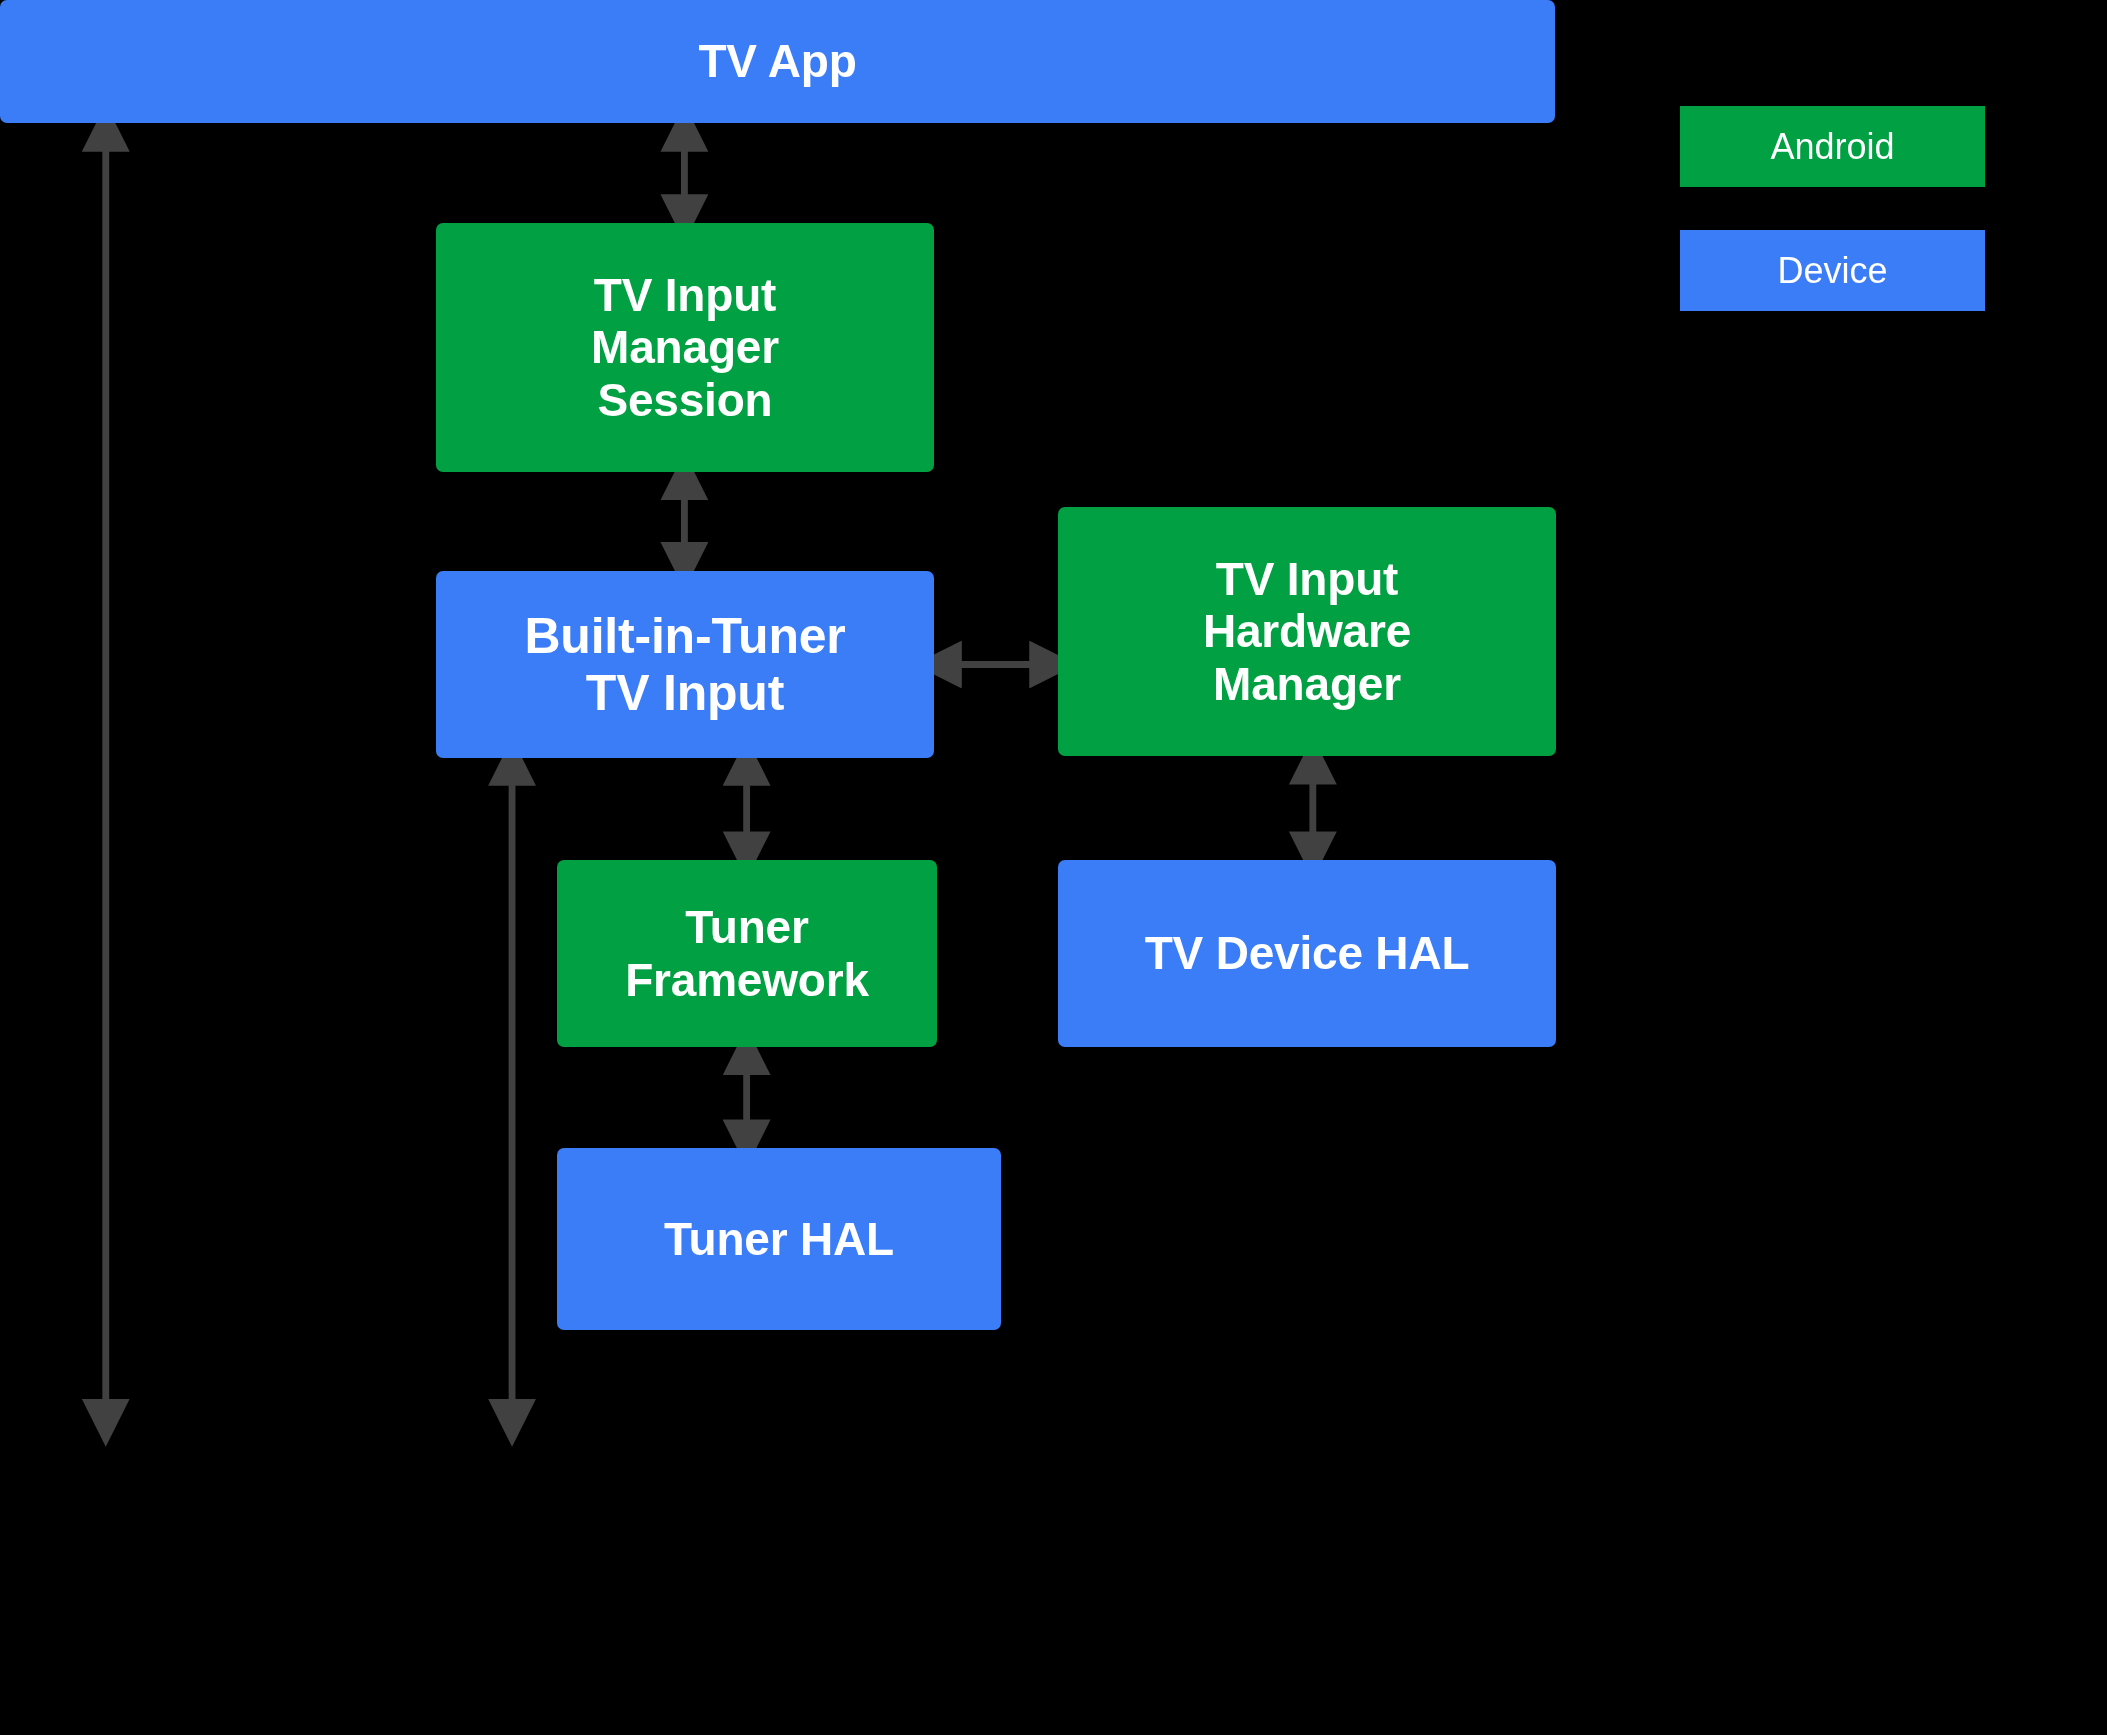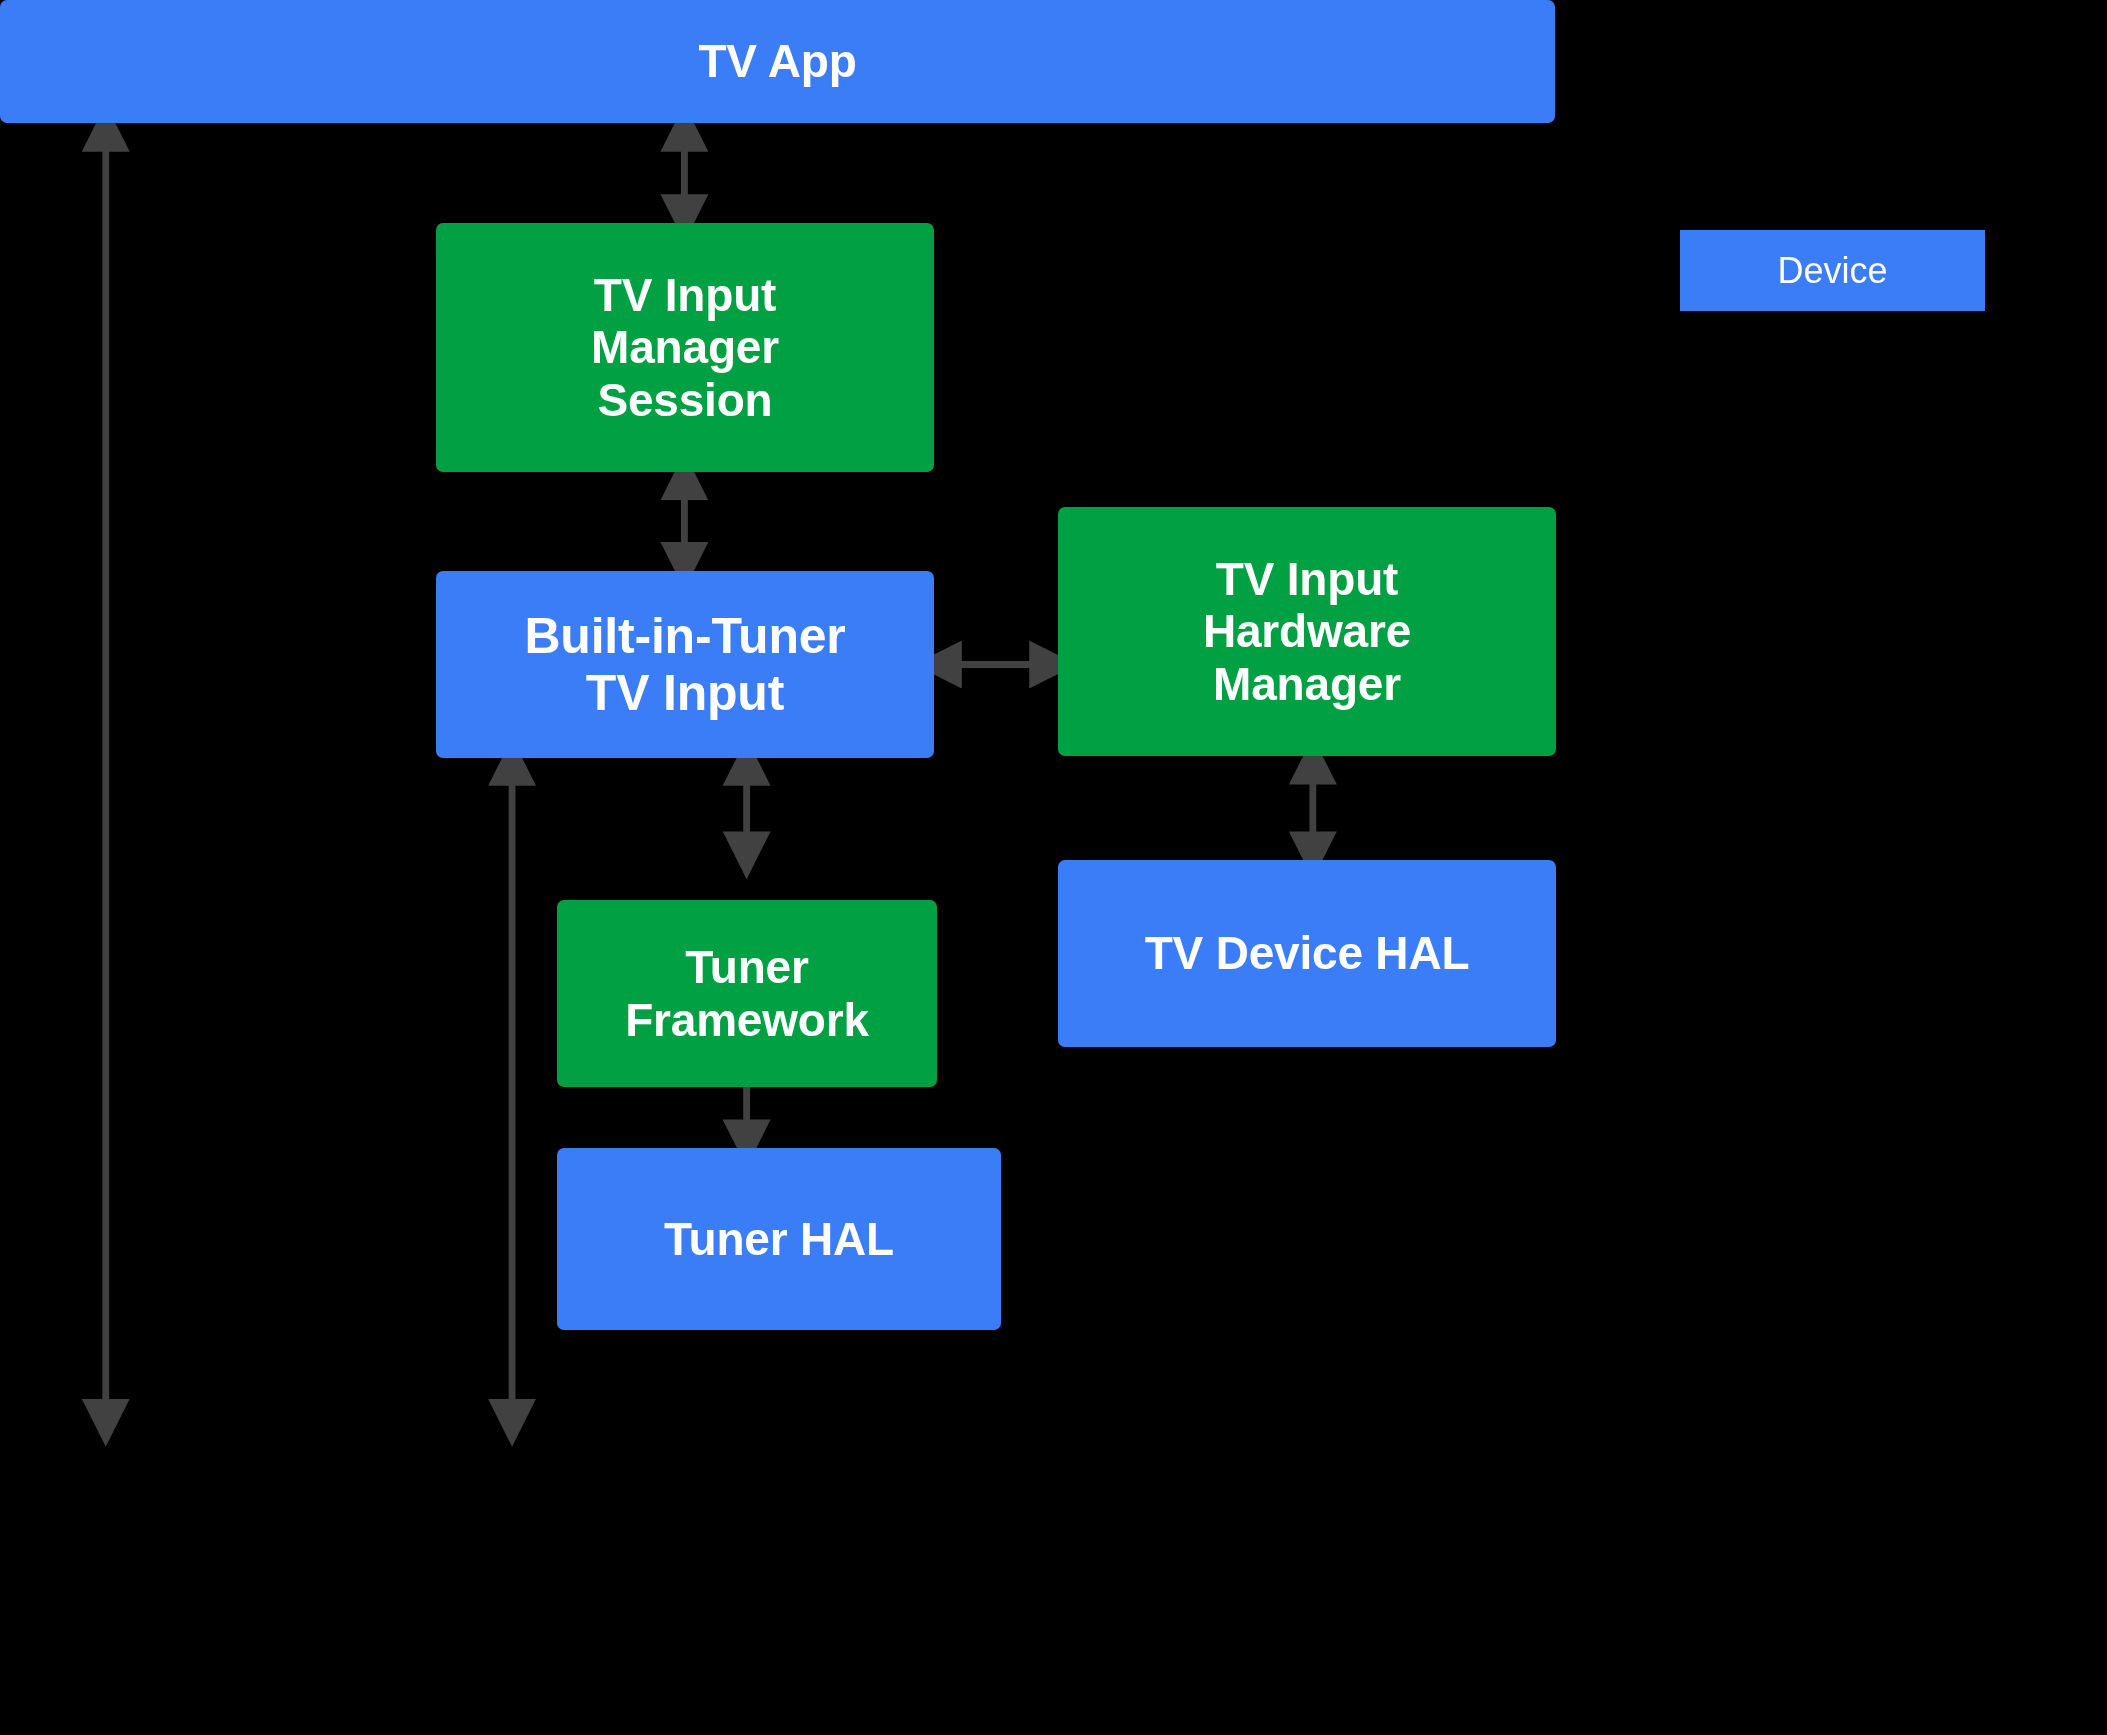--- a/index.html
+++ b/index.html
@@ -46,21 +46,20 @@
     left: 436px; top: 571px; width: 498px; height: 187px;
     font-size: 50px;
   }
   #node-tv-input-hardware-manager {
     left: 1058px; top: 507px; width: 498px; height: 249px;
     font-size: 46px;
   }
   #node-tuner-framework {
     left: 557px; top: 860px; width: 380px; height: 187px;
     font-size: 46px;
-    margin-top: 40px;
   }
   #node-tv-input-hal {
     left: 1058px; top: 860px; width: 498px; height: 187px;
     font-size: 46px;
   }
   #node-tuner-hal {
     left: 557px; top: 1148px; width: 444px; height: 182px;
     font-size: 46px;
   }
   #node-tv-provider {
@@ -147,17 +146,18 @@
 
   <div class="node android" id="node-tuner-framework">Tuner
 Framework</div>
 
   <div class="node device" id="node-tv-input-hal">TV Device HAL</div>
 
   <div class="node device" id="node-tuner-hal">Tuner HAL</div>
 
 
   <div id="legend">
+    <div class="legend-swatch android" id="legend-android">Android</div>
     <div class="legend-swatch device" id="legend-device">Device</div>
   </div>
 
 </div>
 
 
 </body></html>

